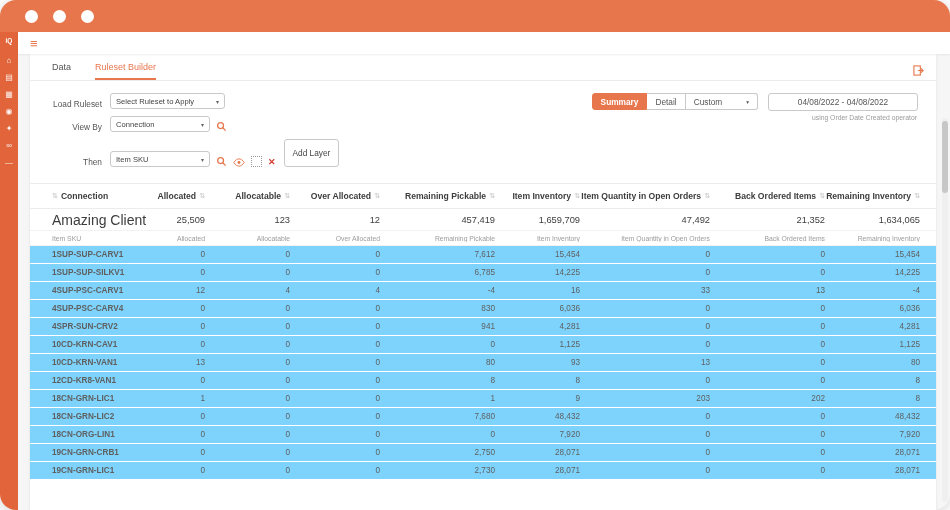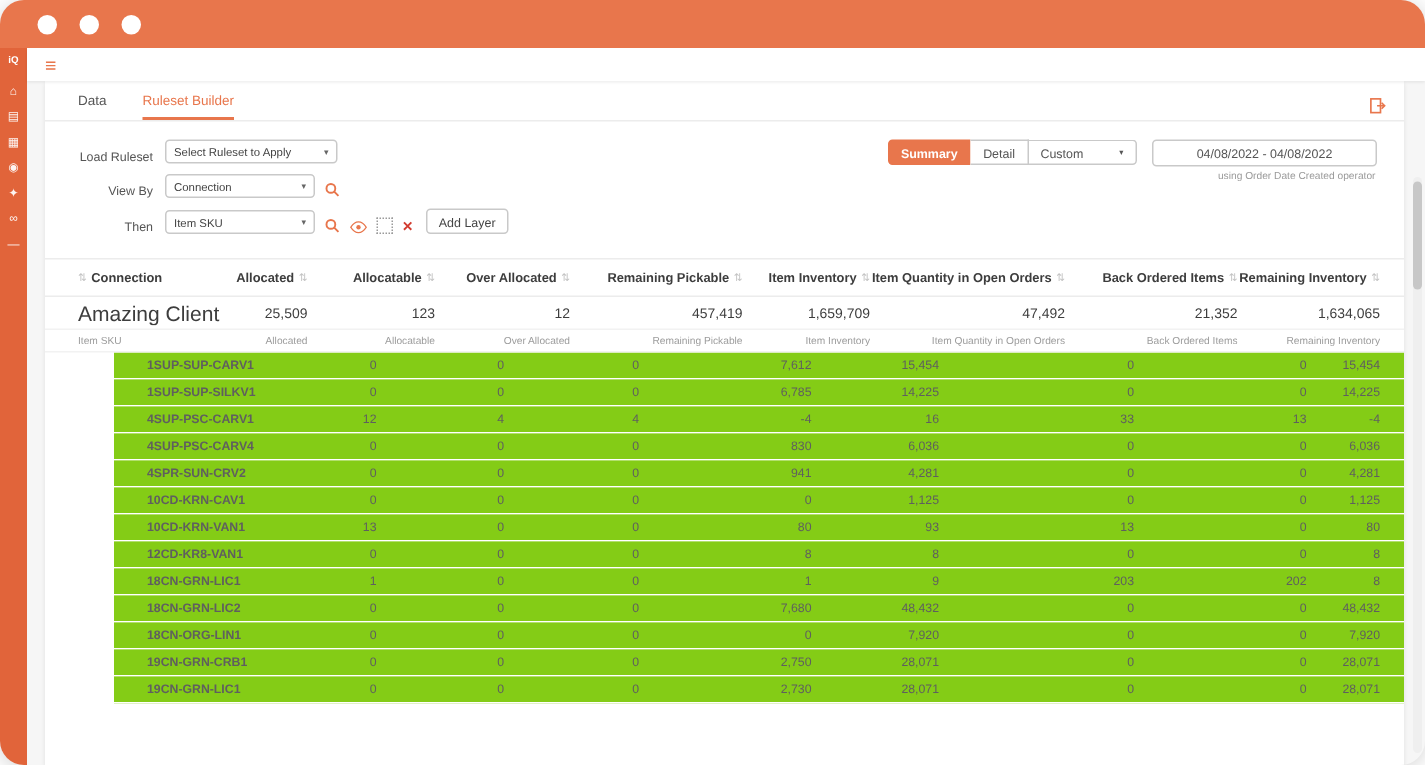--- a/index.html
+++ b/index.html
@@ -42,21 +42,21 @@
   .frow{display:flex;align-items:flex-end;margin-bottom:7px;}
   .frow:last-child{margin-bottom:0;}
   .frow label{width:72px;text-align:right;font-size:8.3px;color:#555;margin-right:8px;flex:none;}
   .select{height:16px;border:1px solid #c9c9c9;border-radius:3px;background:#fff;display:inline-flex;
           align-items:center;font-size:7.6px;color:#444;padding:0 5px;box-sizing:border-box;cursor:pointer;}
   .select .caret{font-style:normal;font-size:6px;color:#666;margin-left:auto;padding-left:6px;}
   .w-load{width:115px;} .w-conn{width:100px;} .w-sku{width:100px;}
   .fico{margin-left:6px;display:inline-flex;align-items:center;cursor:pointer;}
   .xicon{color:#D23B2F;font-size:9px;font-weight:bold;margin-left:6px;cursor:pointer;line-height:1;}
   .gridicon{margin-left:6px;width:9px;height:9px;border:1px dotted #9a9a9a;cursor:pointer;}
-  .addlayer{margin-left:8px;height:17px;border:1px solid #c9c9c9;background:#fff;border-radius:3px;
+  .addlayer{margin-left:8px;height:28px;border:1px solid #c9c9c9;background:#fff;border-radius:3px;
             font-size:8.3px;color:#444;padding:0 8px;font-family:inherit;cursor:pointer;}
   .viewctl{position:absolute;top:12px;right:18px;display:flex;gap:10px;align-items:flex-start;}
   .seg{display:flex;}
   .segbtn{height:17px;border:1px solid #c9c9c9;background:#fff;font-size:8.3px;color:#555;padding:0 8px;
           font-family:inherit;display:flex;align-items:center;gap:3px;cursor:pointer;}
   .segbtn:first-child{border-radius:3px 0 0 3px;}
   .segbtn:last-child{border-radius:0 3px 3px 0;gap:24px;}
   .segbtn + .segbtn{border-left:none;}
   .segbtn.active{background:#E8764C;border-color:#E8764C;color:#fff;font-weight:bold;}
   .segbtn i{font-style:normal;font-size:5.5px;}
@@ -72,21 +72,21 @@
       white-space:nowrap;overflow:hidden;cursor:pointer;}
   .th.num{justify-content:flex-end;}
   .sort-icon{color:#c3c3c3;font-size:7px;font-weight:normal;flex:none;}
   .grow{height:21px;border-bottom:1px solid #f2f2f2;flex:none;cursor:pointer;}
   .gname{font-size:14px;color:#3d3d3d;white-space:nowrap;overflow:hidden;}
   .gval{font-size:9.3px;color:#3d3d3d;text-align:right;white-space:nowrap;}
   .shead{height:14px;border-bottom:1px solid #f2f2f2;flex:none;}
   .sh{font-size:6.8px;color:#9c9c9c;white-space:nowrap;overflow:hidden;}
   .sh.num{text-align:right;}
   .tbody{flex:1;overflow:hidden;}
-  .trow{height:17px;background:#84cc16;border-bottom:1px solid #fff;cursor:pointer;margin-left:46px;}
+  .trow{height:17px;background:#7dd3fc;border-bottom:1px solid #fff;cursor:pointer;}
   .sku{font-size:8.2px;color:#5f5f5f;font-weight:bold;white-space:nowrap;overflow:hidden;}
   .val{font-size:8.2px;color:#5f5f5f;text-align:right;white-space:nowrap;}
   
   .scrollbar{position:absolute;top:86px;right:2px;bottom:8px;width:6px;background:#efefef;
              border-radius:3px;z-index:3;cursor:pointer;}
   .scroll-thumb{width:6px;height:72px;background:#c7c7c7;border-radius:3px;margin-top:3px;}
 </style>
 </head>
 <body>
 

